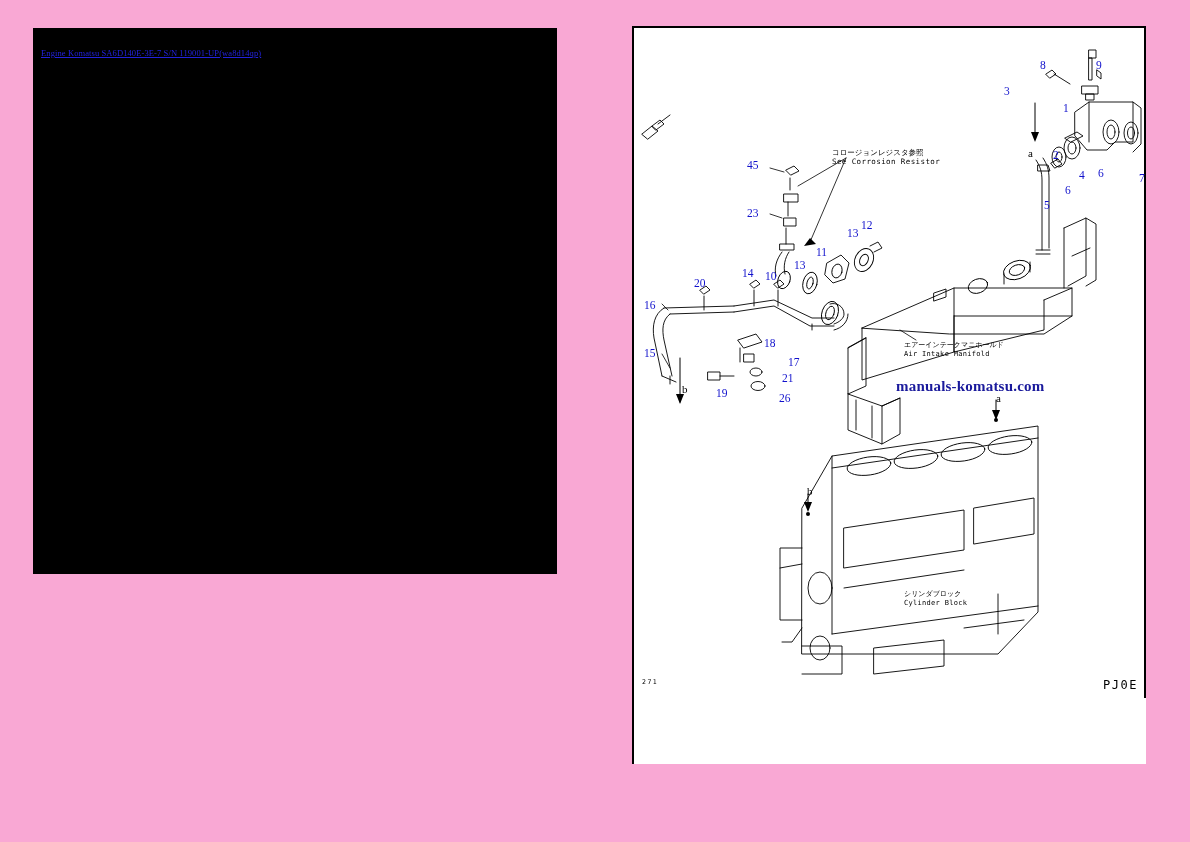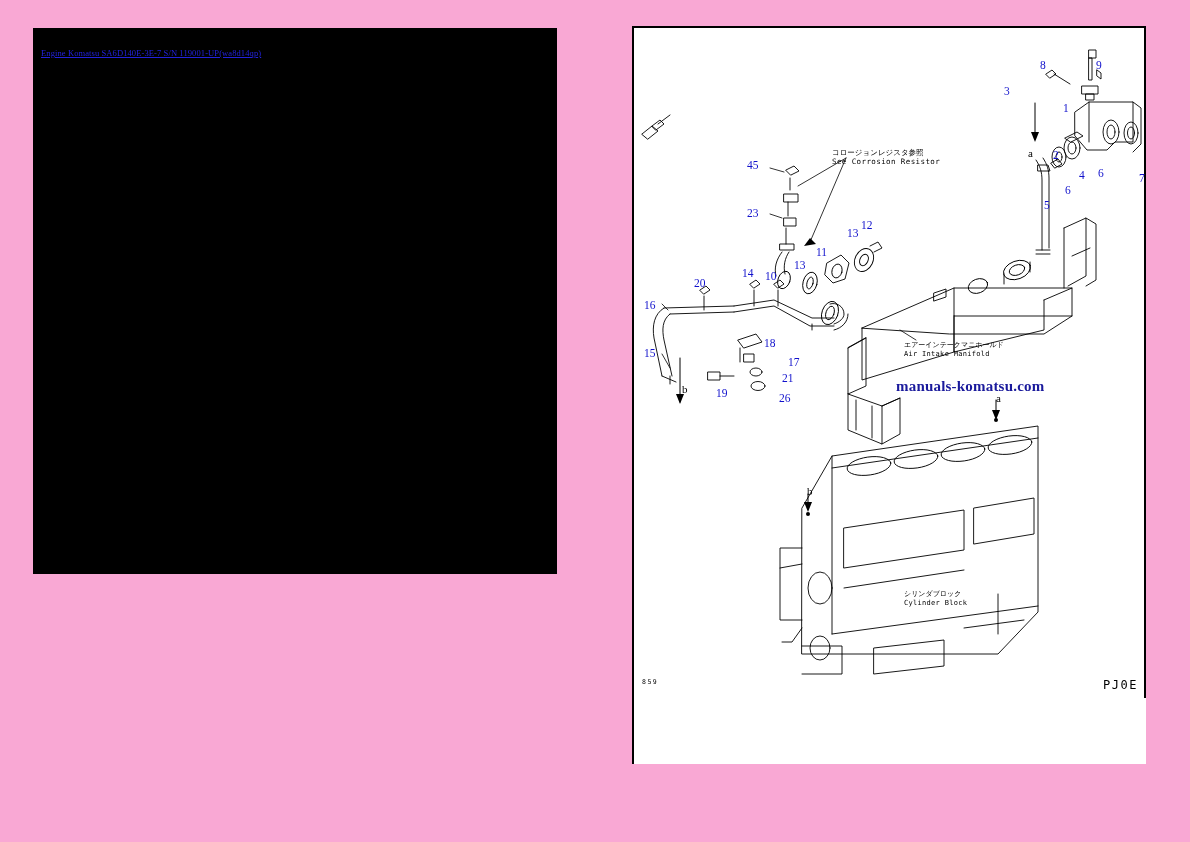--- a/index.html
+++ b/index.html
@@ -357,19 +357,19 @@
       <div class="lbl" style="left:145px; top:365px;">26</div>
       <div class="lbl" style="left:82px;  top:360px;">19</div>
 
       <div class="lbl-black" style="left:394px; top:120px;">a</div>
       <div class="lbl-black" style="left:48px;  top:356px;">b</div>
       <div class="lbl-black" style="left:362px; top:365px;">a</div>
       <div class="lbl-black" style="left:173px; top:458px;">b</div>
 
       <div id="watermark">manuals-komatsu.com</div>
 
-      <div id="corner-left">859</div>
+      <div id="corner-left">271</div>
       <div id="corner-right">PJ0E</div>
 
     </div>
   </div>
 
 </div>
 
 </body></html>

